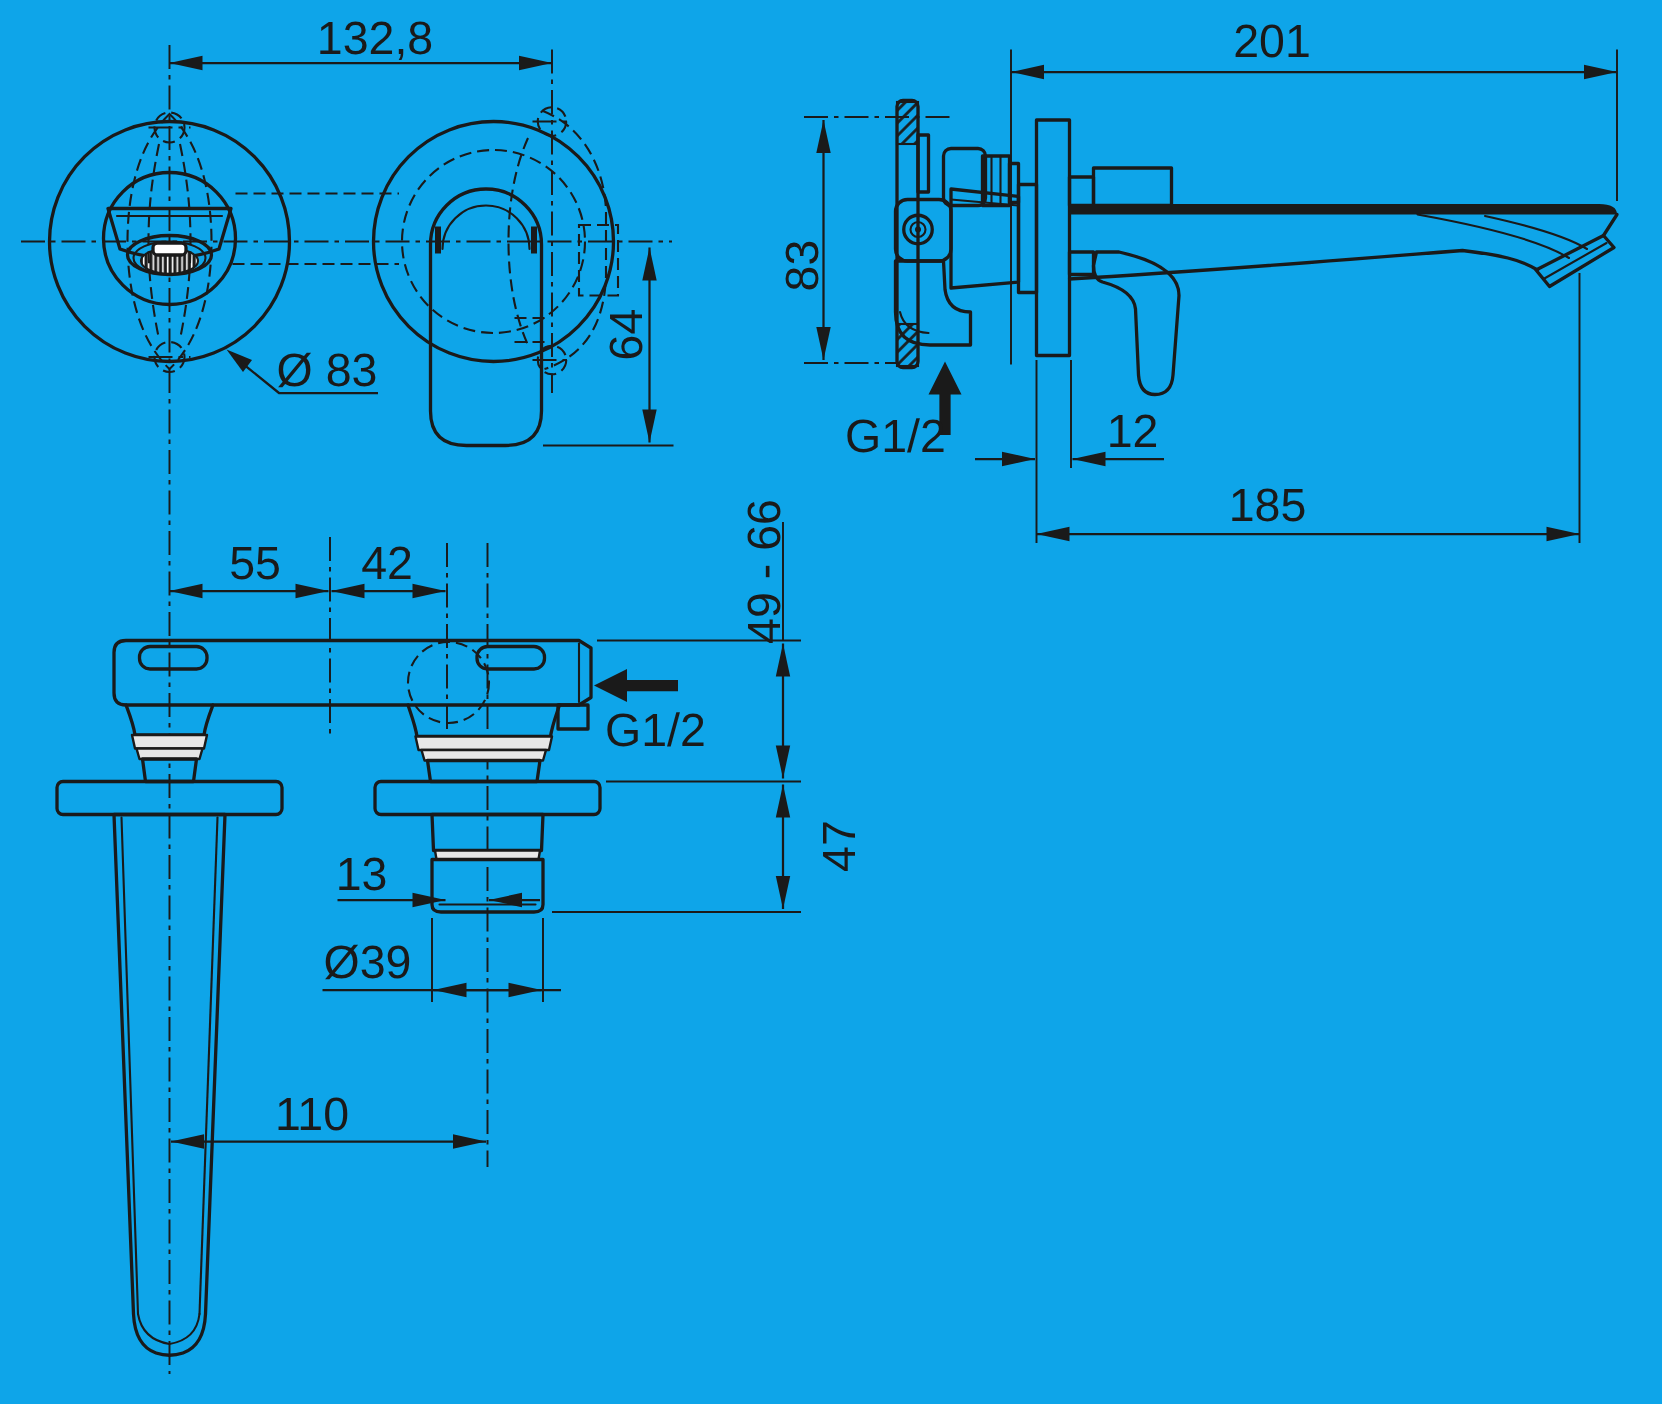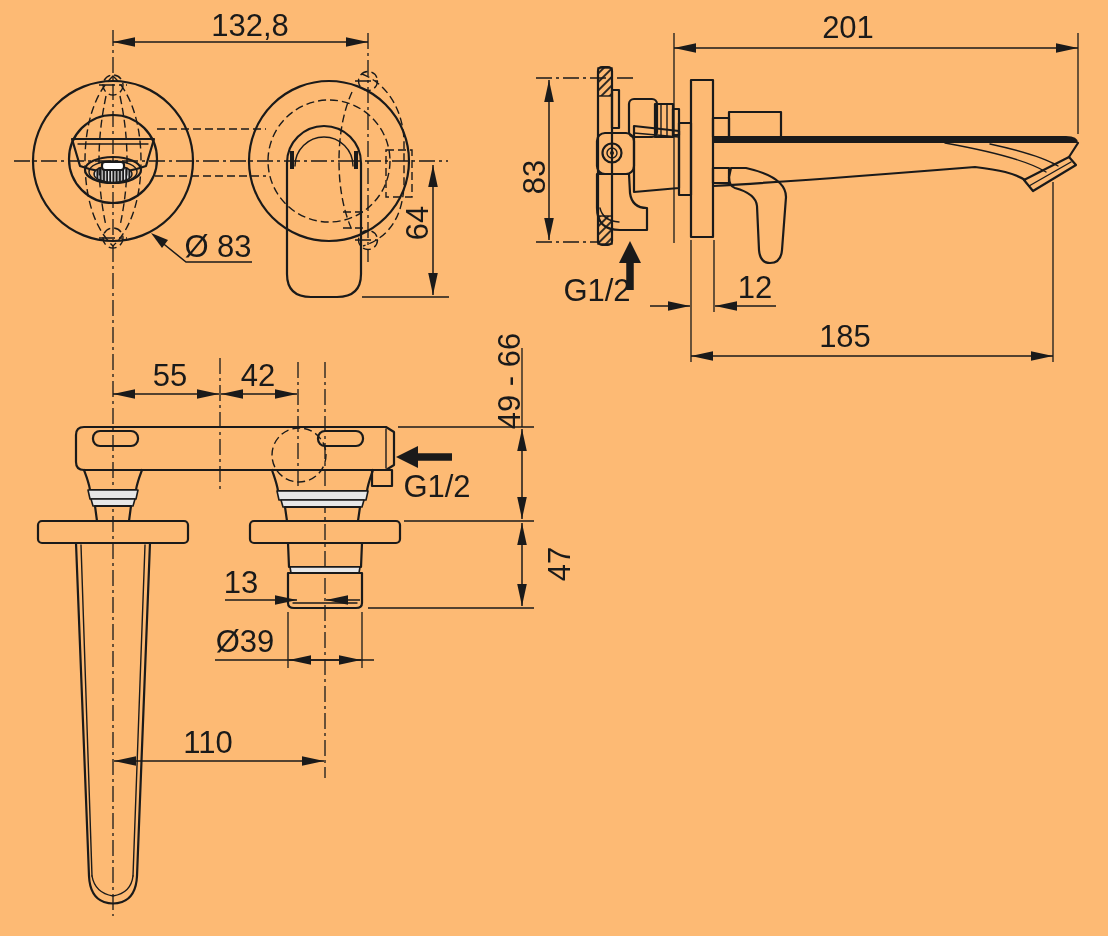--- a/index.html
+++ b/index.html
@@ -1,16 +1,16 @@
 <!DOCTYPE html>
 <html><head>
 <meta charset="utf-8">
 <style>
   html,body{margin:0;padding:0;background:#fff;}
-  .canvas{position:relative;width:1108px;height:936px;background:#fdba74;overflow:hidden;
+  .canvas{position:relative;width:1108px;height:936px;background:#0ea5e9;overflow:hidden;
           font-family:"Liberation Sans",sans-serif;}
   svg{display:block;}
   .outline{fill:none;stroke:#1a1a1a;stroke-width:2.2;stroke-linejoin:round;stroke-linecap:round;}
   .thin{fill:none;stroke:#1a1a1a;stroke-width:1.4;stroke-linejoin:round;stroke-linecap:round;}
   .dim{fill:none;stroke:#1a1a1a;stroke-width:1.5;}
   .ext{fill:none;stroke:#1a1a1a;stroke-width:1.3;}
   .cl{fill:none;stroke:#1a1a1a;stroke-width:1.3;stroke-dasharray:16 4 3 4;}
   .dash{fill:none;stroke:#1a1a1a;stroke-width:1.4;stroke-dasharray:8 4;}
   .band{fill:#1a1a1a;stroke:none;}
   .gray{fill:#e7e7e7;stroke:#1a1a1a;stroke-width:1.6;stroke-linejoin:round;}

